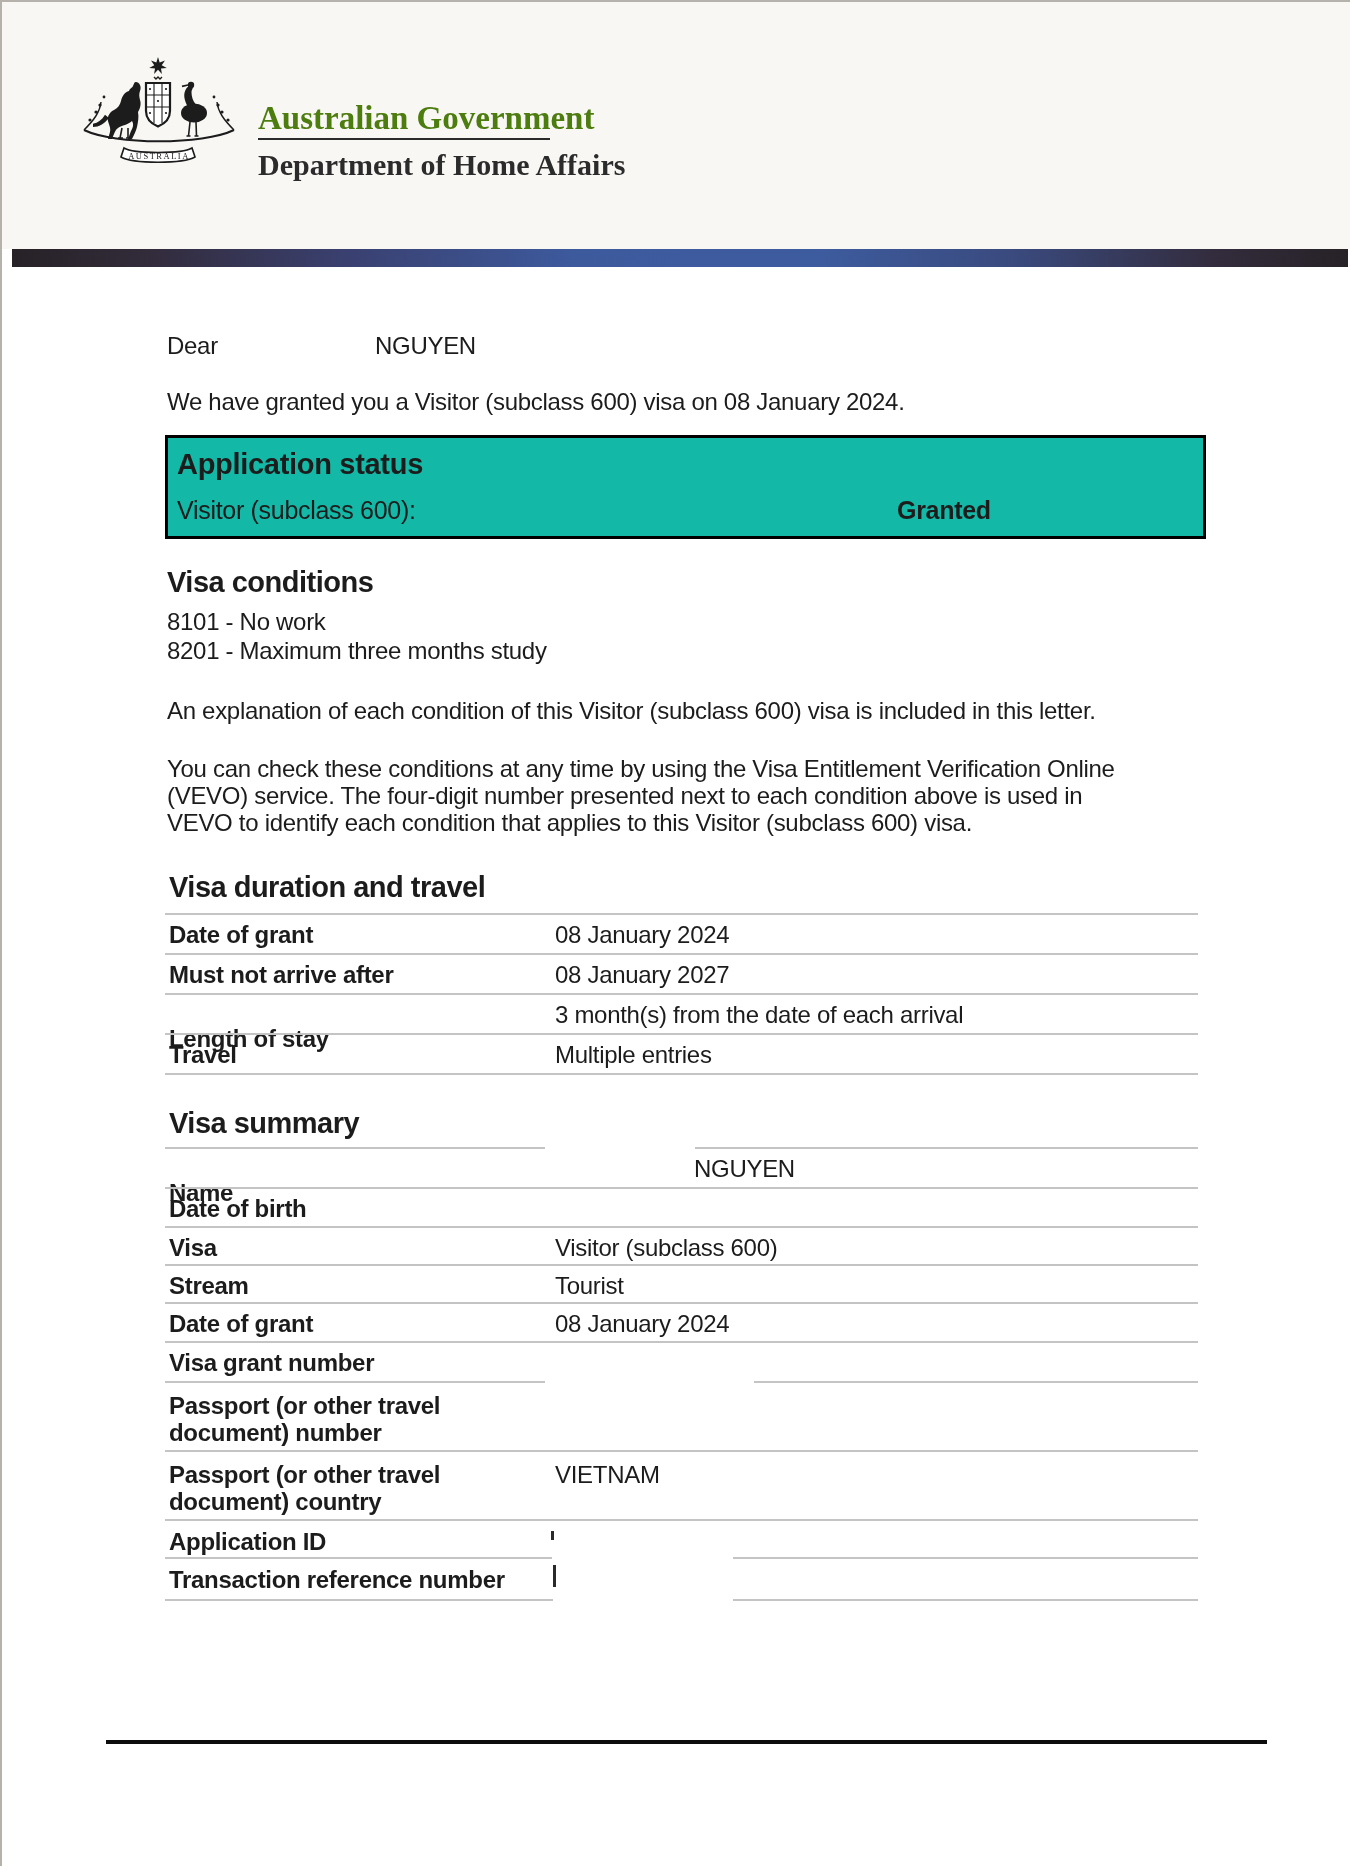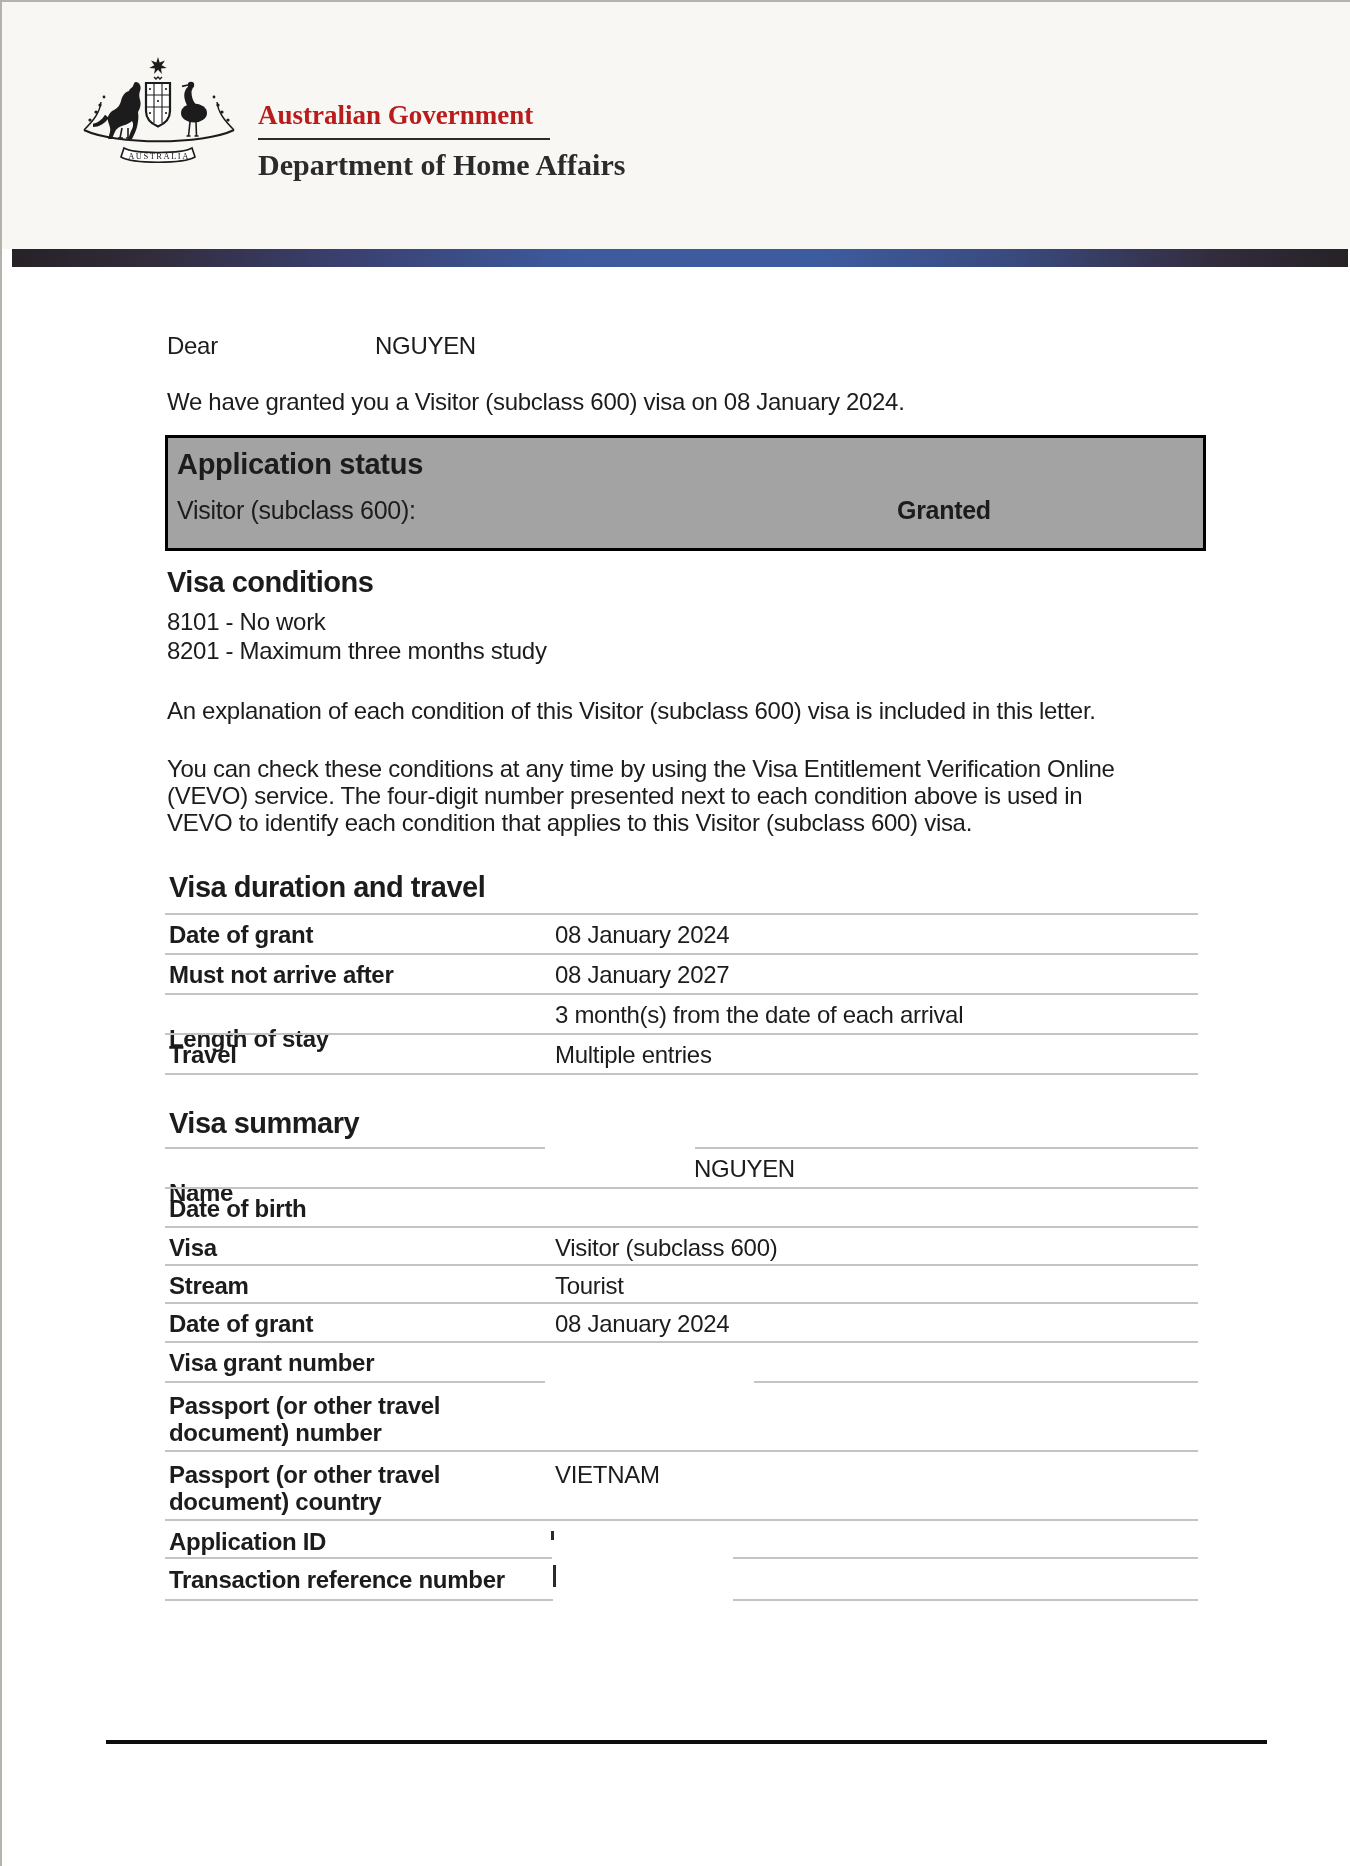--- a/index.html
+++ b/index.html
@@ -10,34 +10,34 @@
     font-family:"Liberation Sans", sans-serif;
     color:#1c1c1c;
     border-top:2px solid #b5b1ab;
     border-left:2px solid #b5b1ab;
     box-sizing:border-box;
     overflow:hidden;
     letter-spacing:-0.3px;
   }
   .abs{position:absolute;}
   .letterhead-band{position:absolute;left:0;top:0;width:1350px;height:247px;background:#f8f7f4;border-right:1px solid #d8d5cf;}
-  .gov-title{font-family:"Liberation Serif", serif;font-weight:bold;font-size:27px;color:#b91c1c;letter-spacing:0;}
+  .gov-title{font-family:"Liberation Serif", serif;font-weight:bold;font-size:33px;color:#4d7c0f;letter-spacing:0;}
   .dept-title{font-family:"Liberation Serif", serif;font-weight:bold;font-size:30px;color:#2b2b2b;letter-spacing:0;}
   .lh-divider{position:absolute;left:256px;top:136px;width:292px;height:2px;background:#2b2b2b;}
   .grad-bar{
     position:absolute;left:10px;top:247px;width:1336px;height:18px;
     background:linear-gradient(to right,
       #262226 0%, #322b3a 10%, #3a4070 25%, #3d5a9d 42%,
       #3d5c9f 60%, #3a4a7e 75%, #332c3d 90%, #262226 100%);
   }
   .body-text{font-size:24px;line-height:27px;}
   .h2{font-size:29px;font-weight:bold;letter-spacing:-0.5px;}
   .status-box{
-    position:absolute;left:163px;top:433px;width:1041px;height:116px;
-    border:3px solid #000;box-sizing:border-box;background:#a3a3a3;
+    position:absolute;left:163px;top:433px;width:1041px;height:104px;
+    border:3px solid #000;box-sizing:border-box;background:#14b8a6;
   }
   .status-title{position:absolute;left:9px;top:10px;font-size:29px;font-weight:bold;}
   .status-label{position:absolute;left:9px;top:58px;font-size:25px;}
   .status-value{position:absolute;left:729px;top:58px;font-size:25px;font-weight:bold;}
   .tline{position:absolute;height:2px;background:#c4c4c4;}
   .row-label{position:absolute;font-size:24px;font-weight:bold;line-height:27px;width:392px;}
   .row-value{position:absolute;font-size:24px;line-height:27px;}
   .bottom-rule{position:absolute;left:104px;top:1738px;width:1161px;height:4px;background:#0d0d0d;}
   .artifact{position:absolute;background:#2a2a2a;}
 </style>

